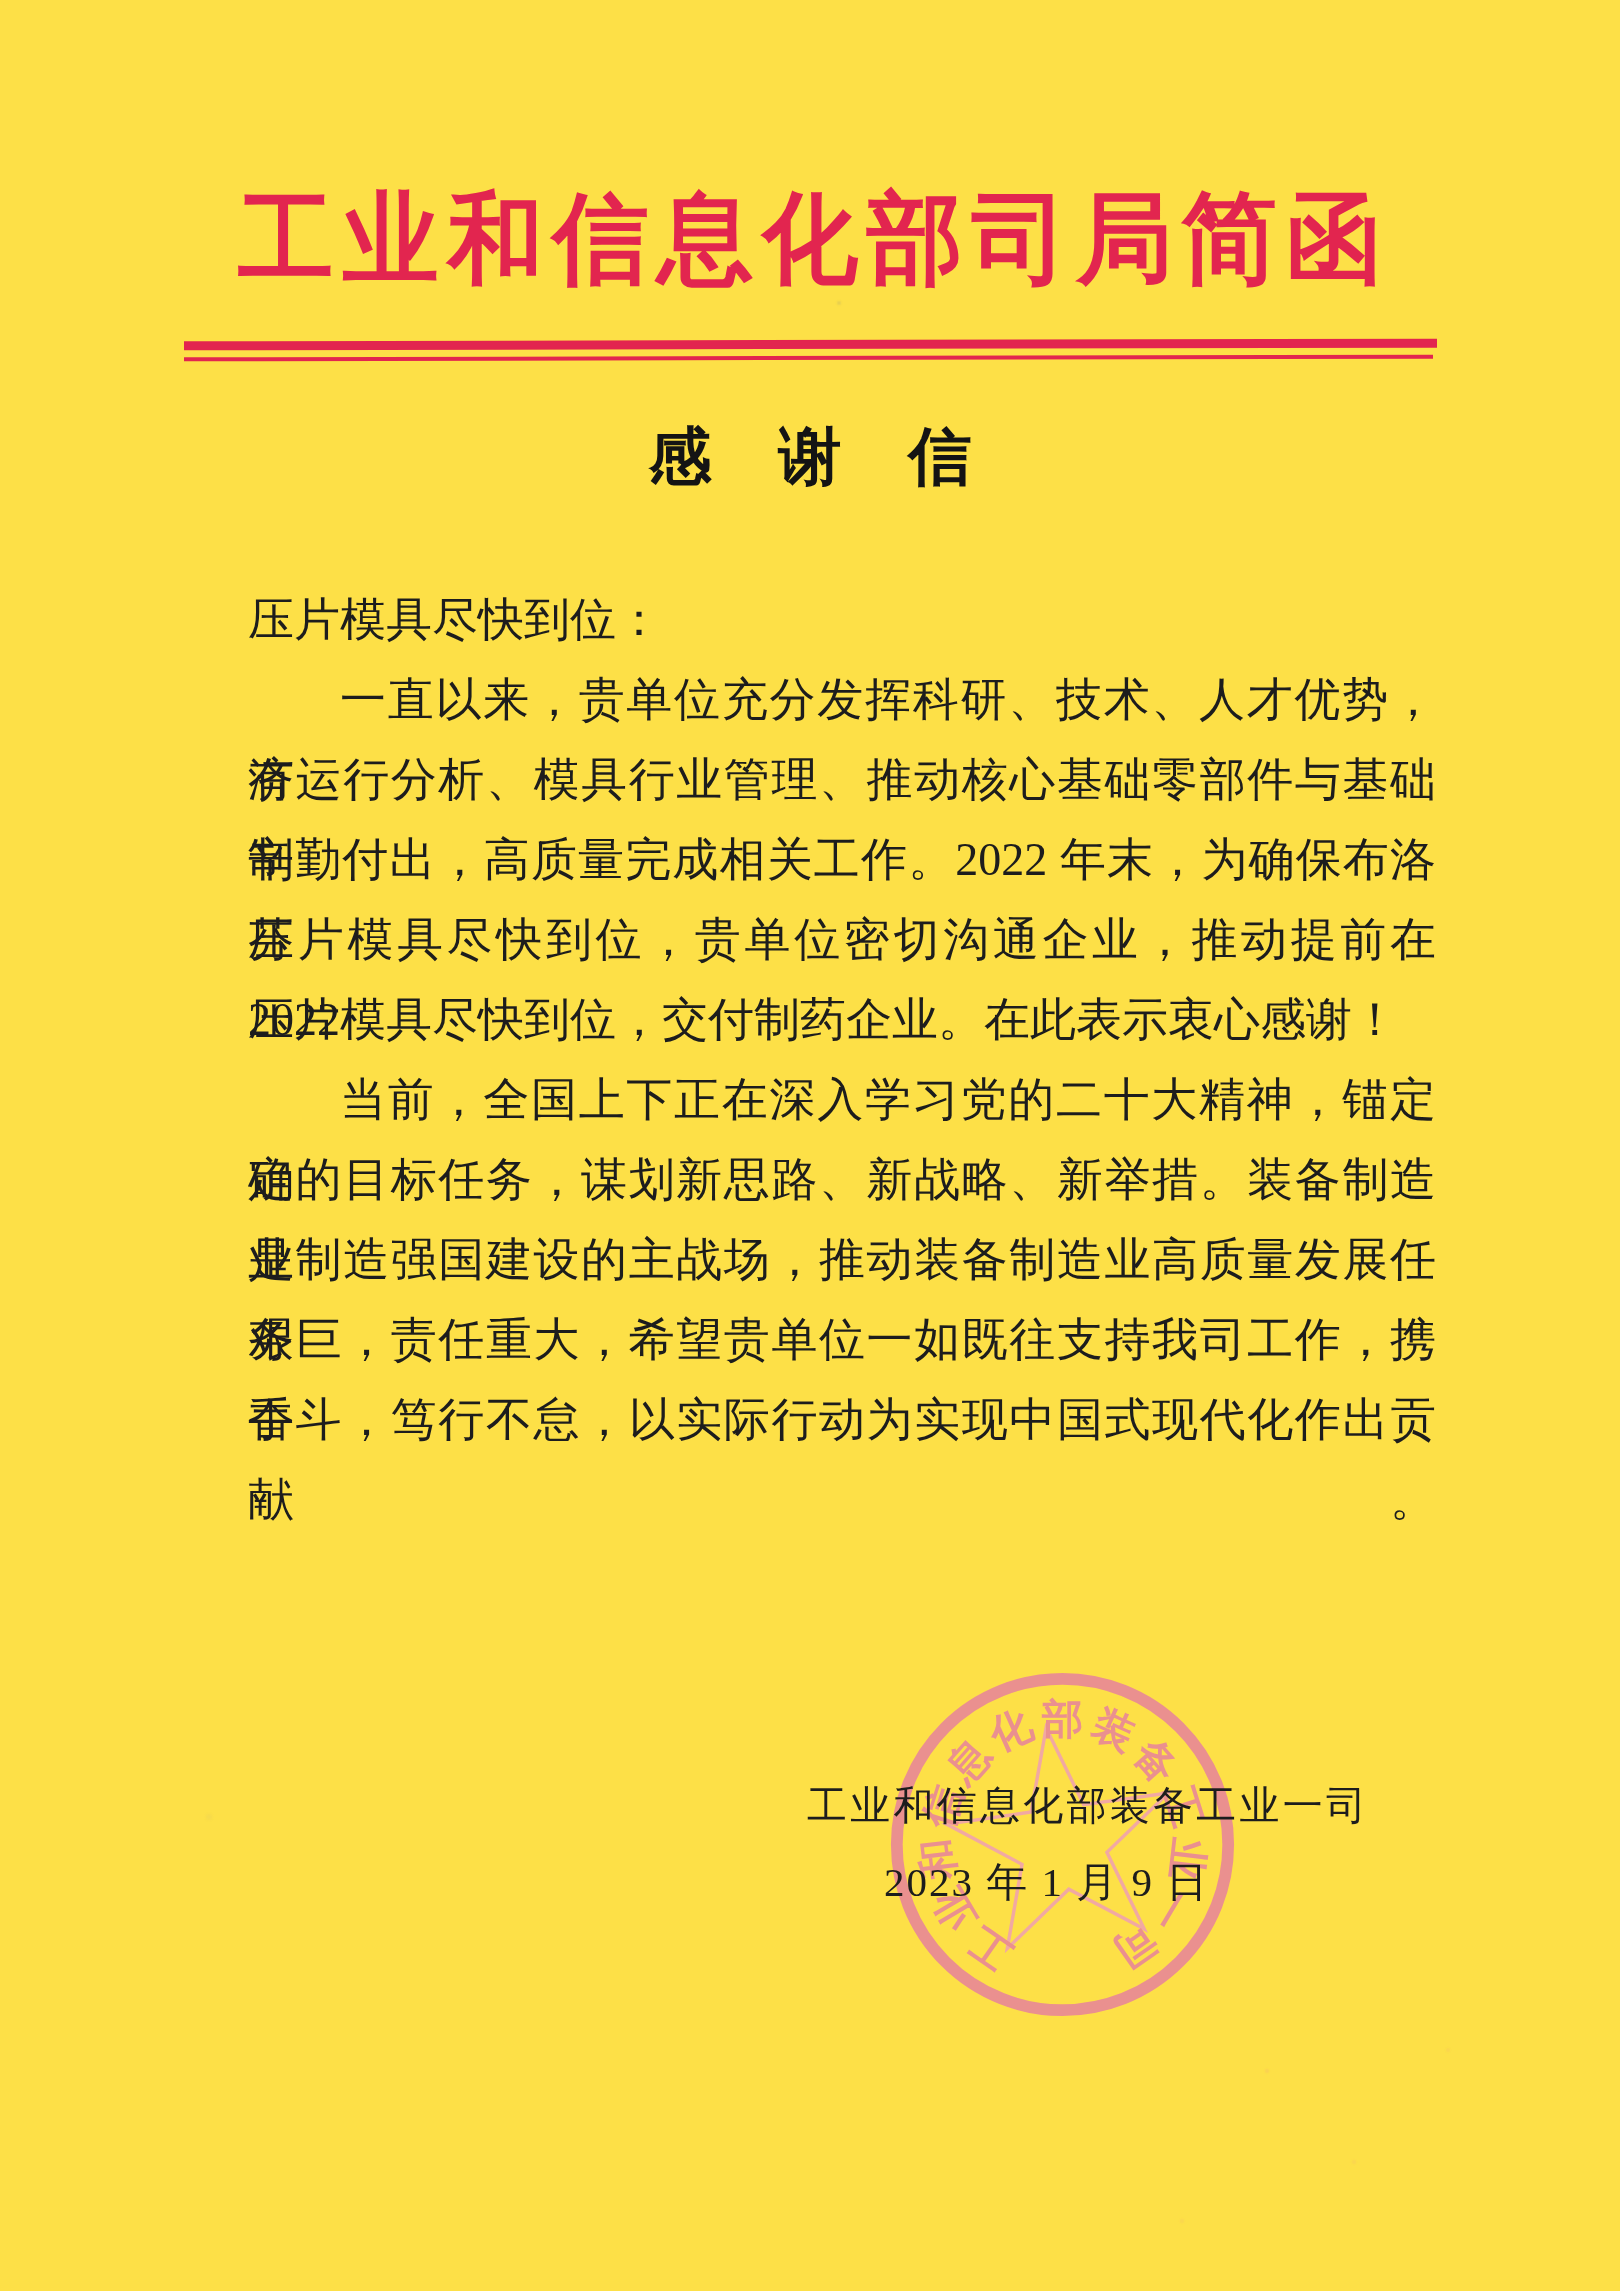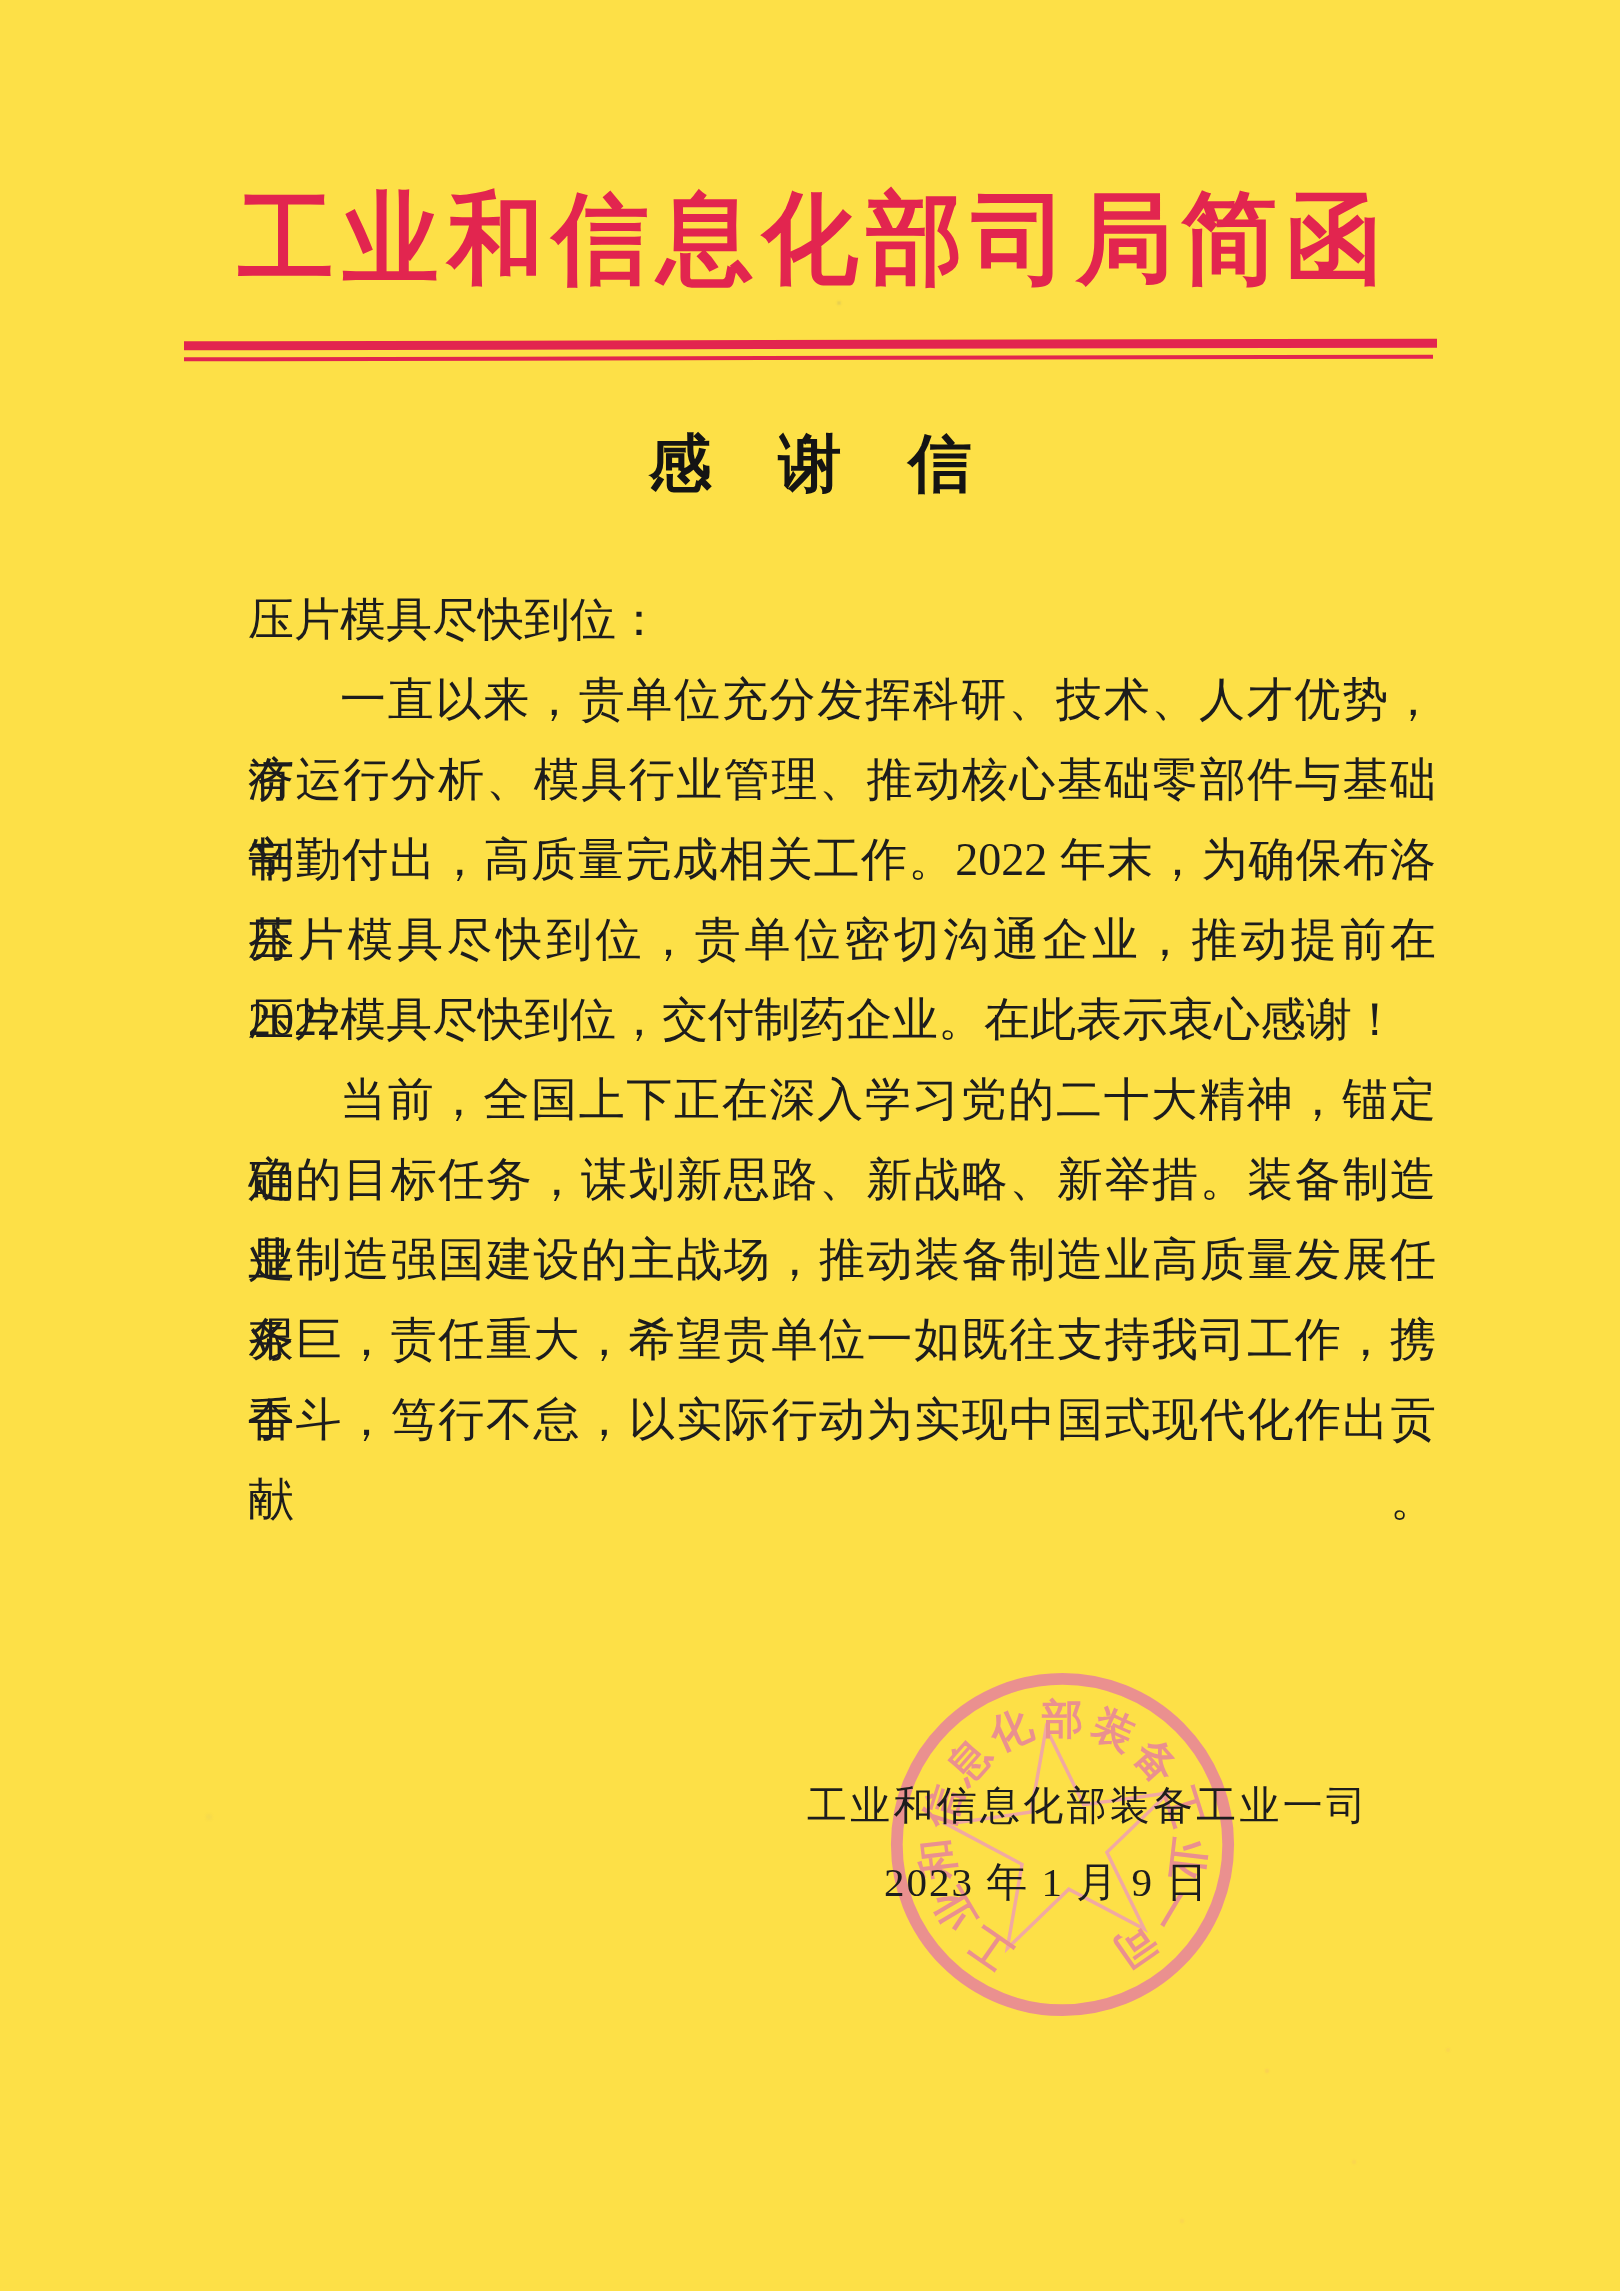--- a/index.html
+++ b/index.html
@@ -34,21 +34,21 @@
   }
   .rule-thin {
     position:absolute; left:184px; top:356px; width:1249px; height:3.9px;
     background:var(--red); transform:rotate(-0.12deg);
   }
 
   
   .subject {
     position:absolute; top:421px; left:0; width:1620px;
     text-align:center; font-size:63px; line-height:1.15; font-weight:bold;
-    color:#141414; letter-spacing:67px; text-indent:67px;margin-top:7px;
+    color:#141414; letter-spacing:67px; text-indent:67px;
   }
 
   
   .body-block {
     position:absolute; left:248px; top:580px; width:1188px;
     font-size:46px; line-height:80px; color:var(--ink);
   }
   .bl { height:80px; }
   .bl.j { text-align:justify; text-align-last:justify; }
   .bl.i { text-indent:92px; }

